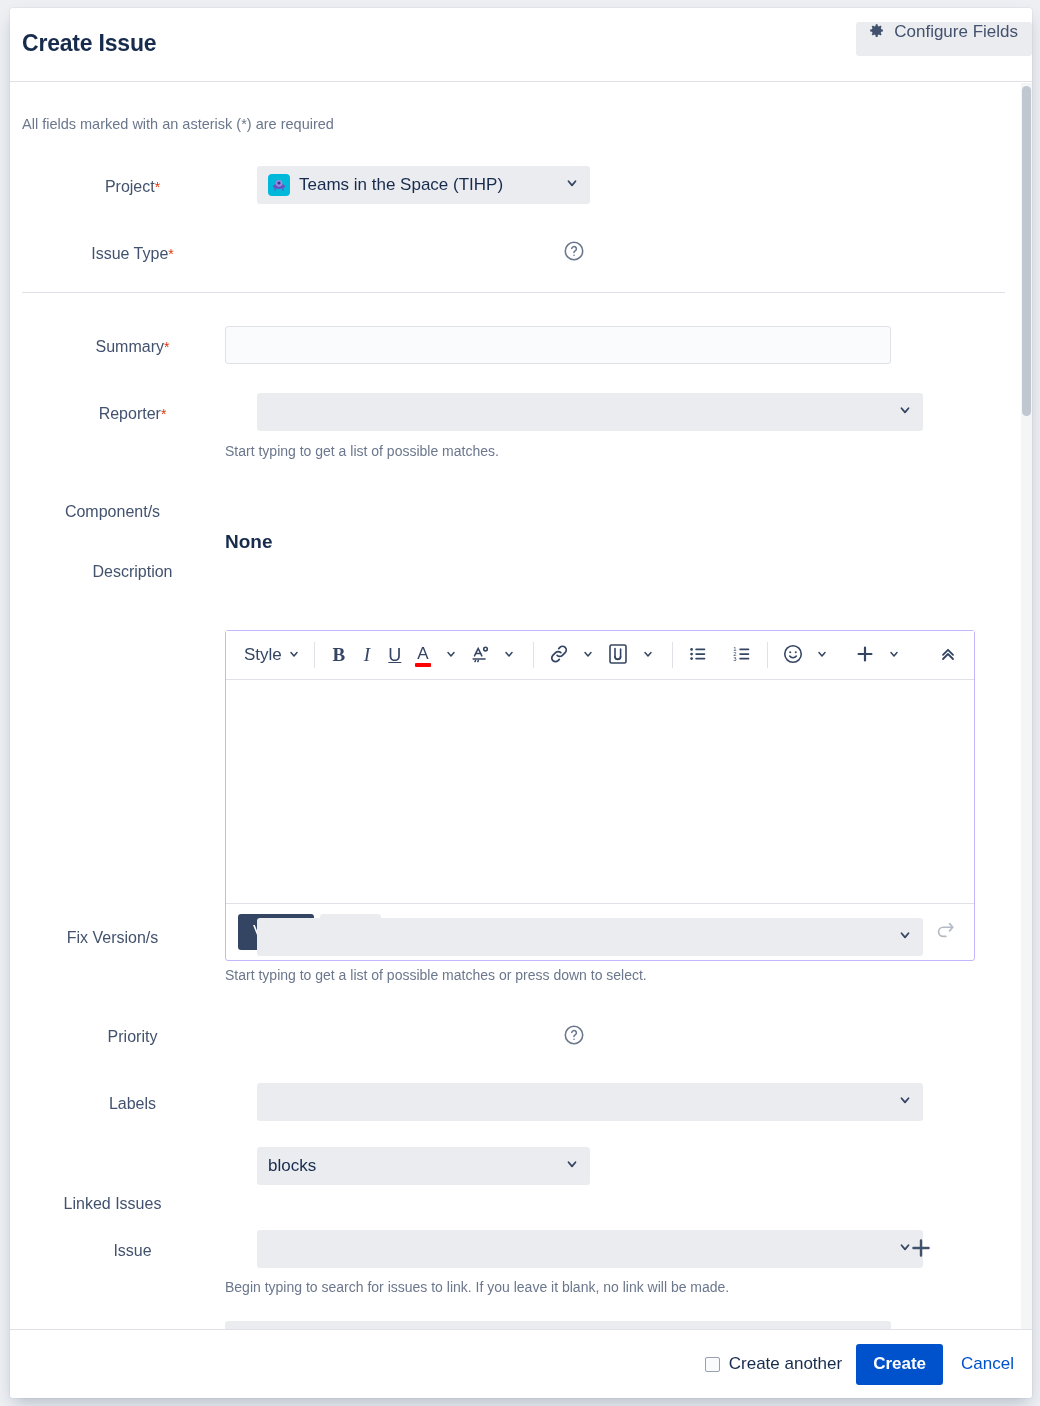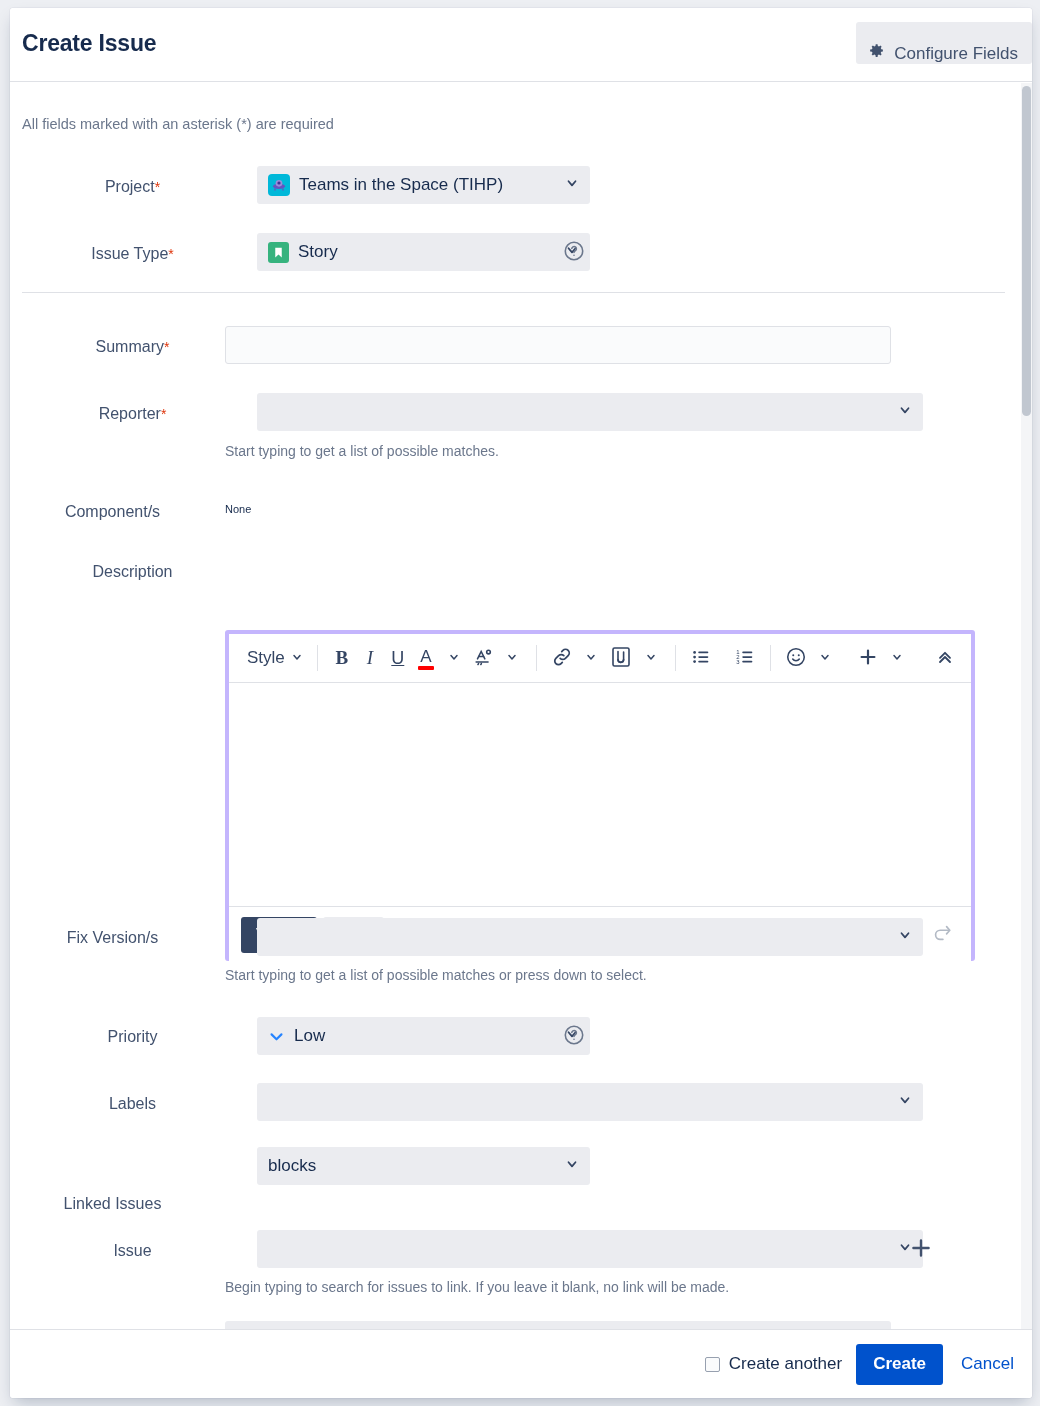--- a/index.html
+++ b/index.html
@@ -28,25 +28,25 @@
     background: #FFFFFF;
     border-bottom: 1px solid #DFE1E6;
   }
   .dlg-title {
     position: absolute; left: 12px; top: 22px;
     font-size: 23px; font-weight: bold; color: #172B4D;
     letter-spacing: -0.2px;
   }
   .configure-fields {
     position: absolute; right: 0px; top: 14px;
-    height: 42px;
+    height: 34px;
     padding: 0 14px 0 12px;
     background: #EBECF0;
     border: none; border-radius: 3px;
-    display: flex; align-items: flex-end; gap: 9px;
+    display: flex; align-items: flex-start; gap: 9px;
     color: #42526E; font-size: 17px;
     font-family: "Liberation Sans", sans-serif;
     cursor: pointer;
   }
   .gear { display: block; }
 
   
   .dlg-body {
     position: absolute; left: 0; top: 75px;
     width: 1022px; height: 1246px;
@@ -94,21 +94,21 @@
     border: 1px solid #DFE1E6;
     border-radius: 3px;
     height: 38px;
     font-size: 17px; color: #172B4D;
     padding: 0 9px;
     font-family: "Liberation Sans", sans-serif;
     outline: none;
   }
   .static-val {
     position: absolute;
-    font-size: 11px; font-weight: normal; color: #172B4D;
+    font-size: 19px; font-weight: bold; color: #172B4D; margin-top: 28px;
   }
   .help-icon { position: absolute; cursor: pointer; }
 
   
   .proj-icon {
     width: 22px; height: 22px; border-radius: 4px;
     background: #00B8D9;
     position: relative; flex: none; margin-right: 9px;
     display: flex; align-items: center; justify-content: center;
   }
@@ -117,21 +117,21 @@
     background: #36B37E;
     position: relative; flex: none; margin-right: 9px;
     display: flex; align-items: center; justify-content: center;
   }
 
   
   .editor {
     position: absolute;
     left: 215px; top: 547px;
     width: 750px; height: 331px;
-    border: 4px solid #c4b5fd;
+    border: 1px solid #c4b5fd;
     border-radius: 3px;
     background: #FFFFFF;
   }
   .editor-toolbar {
     position: relative;
     height: 49px;
     border-bottom: 1px solid #DFE1E6;
     display: flex; align-items: center;
     padding: 0 12px;
     background: #FFFFFF;
@@ -265,33 +265,20 @@
       <span class="chev">
         <svg width="14" height="14" viewBox="0 0 24 24" fill="none" stroke="#344563" stroke-width="3" stroke-linecap="round" stroke-linejoin="round">
             <polyline points="6 9 12 16 18 9"></polyline>
           </svg>
       </span>
     </div>
 
     <div class="flabel" style="left:40px; top:162px; width:165px;">
       <span>Issue Type</span><span class="req">*</span>
     </div>
-    <div class="select-box" style="left:215px; top:150px; width:333px;">
-      <span class="story-icon">
-        <svg width="13" height="13" viewBox="0 0 24 24" fill="#FFFFFF">
-            <path d="M6 3h12v18l-6-5.2L6 21z"></path>
-          </svg>
-      </span>
-      <span>Story</span>
-      <span class="chev">
-        <svg width="14" height="14" viewBox="0 0 24 24" fill="none" stroke="#344563" stroke-width="3" stroke-linecap="round" stroke-linejoin="round">
-            <polyline points="6 9 12 16 18 9"></polyline>
-          </svg>
-      </span>
-    </div>
     <span class="help-icon" style="left:553px; top:157px;">
       <svg width="22" height="22" viewBox="0 0 24 24" fill="none" stroke="#6B778C" stroke-width="1.7">
         <circle cx="12" cy="12" r="9.5"></circle>
         <path d="M9.6 9.3a2.5 2.5 0 114.4 1.9c-.8.8-2 1.1-2 2.4" stroke-linecap="round"></path>
         <circle cx="12" cy="16.6" r="0.9" fill="#6B778C" stroke="none"></circle>
       </svg>
     </span>
 
     <div class="divider"></div>
 
@@ -502,33 +489,20 @@
       <span></span>
       <span class="chev">
         <svg width="14" height="14" viewBox="0 0 24 24" fill="none" stroke="#344563" stroke-width="3" stroke-linecap="round" stroke-linejoin="round">
             <polyline points="6 9 12 16 18 9"></polyline>
           </svg>
       </span>
     </div>
     <div class="fhint" style="left:215px; top:884px;">Start typing to get a list of possible matches or press down to select.</div>
 
     <div class="flabel" style="left:40px; top:945px; width:165px;">Priority</div>
-    <div class="select-box" style="left:215px; top:934px; width:333px;">
-      <span style="display:flex;align-items:center;margin-right:9px;">
-        <svg width="17" height="17" viewBox="0 0 24 24" fill="none" stroke="#2684FF" stroke-width="3" stroke-linecap="round" stroke-linejoin="round">
-            <polyline points="5 9 12 16 19 9"></polyline>
-          </svg>
-      </span>
-      <span>Low</span>
-      <span class="chev">
-        <svg width="14" height="14" viewBox="0 0 24 24" fill="none" stroke="#344563" stroke-width="3" stroke-linecap="round" stroke-linejoin="round">
-            <polyline points="6 9 12 16 18 9"></polyline>
-          </svg>
-      </span>
-    </div>
     <span class="help-icon" style="left:553px; top:941px;">
       <svg width="22" height="22" viewBox="0 0 24 24" fill="none" stroke="#6B778C" stroke-width="1.7">
         <circle cx="12" cy="12" r="9.5"></circle>
         <path d="M9.6 9.3a2.5 2.5 0 114.4 1.9c-.8.8-2 1.1-2 2.4" stroke-linecap="round"></path>
         <circle cx="12" cy="16.6" r="0.9" fill="#6B778C" stroke="none"></circle>
       </svg>
     </span>
 
     <div class="flabel" style="left:40px; top:1012px; width:165px;">Labels</div>
     <div class="select-box" style="left:215px; top:1000px; width:666px;">

